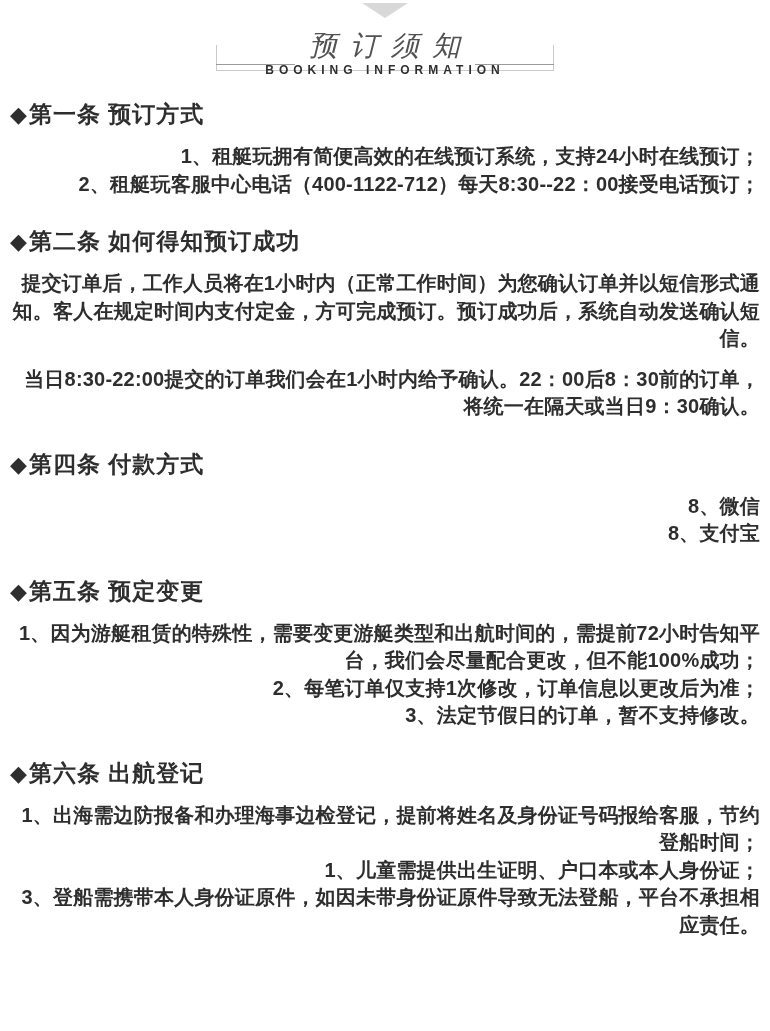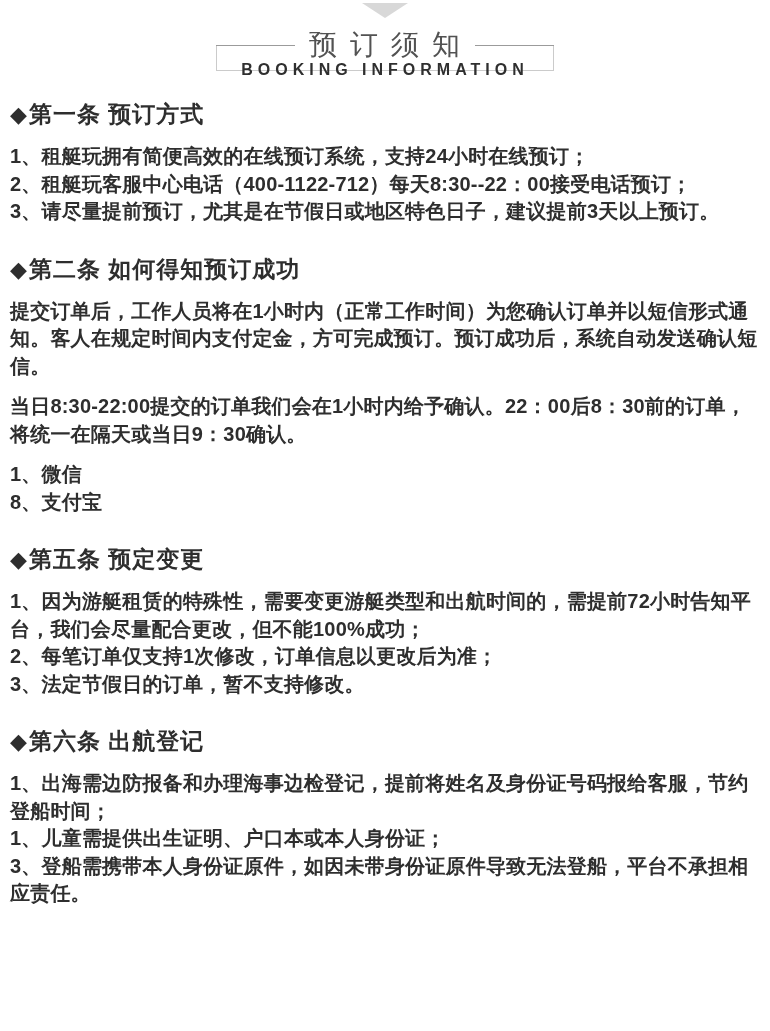--- a/index.html
+++ b/index.html
@@ -31,42 +31,43 @@
     margin: 27px auto 0;
     border: 1px solid #cbcbcb;
     border-top: none;
     position: relative;
   }
   .hdr-title {
     position: absolute;
     left: -1px; right: -1px; top: -20px;
     height: 40px;
     display: flex;
-    align-items: center;
+    align-items: flex-end;
     white-space: nowrap;
+    font-style: italic;
   }
   .hdr-title::before, .hdr-title::after {
     content: "";
     flex: 1;
     height: 1px;
     background: #9b9b9b;
   }
   .hdr-title span {
     padding: 0 2px 0 14px;
     font-size: 28px;
     letter-spacing: 13px;
     color: #525252;
     font-weight: 500;
   }
   .hdr-en {
     position: absolute;
     left: 0; right: 0; bottom: 0;
     transform: translateY(50%);
     text-align: center;
-    font-size: 16px;
+    font-size: 12px;
     line-height: 16px;
     letter-spacing: 5px;
     font-weight: 600;
     color: #2f2f2f;
     white-space: nowrap;
   }
   
   .content {
     padding: 0 10px;
     color: #2e2e2e;
@@ -76,21 +77,21 @@
     font-size: 23px;
     line-height: 30px;
     font-weight: 700;
     letter-spacing: 1px;
     color: #2e2e2e;
   }
   .sec-h .diamond {
     font-size: 22px;
     margin-right: 1px;
   }
-  .sec-body { margin-top: 13px; }
+  .sec-body { margin-top: 13px; text-align: right; }
   .item, .para {
     font-size: 20px;
     line-height: 27.5px;
     font-weight: 600;
     color: #2e2e2e;
     letter-spacing: 0.2px;
   }
 </style>
 </head>
 <body>
@@ -109,42 +110,44 @@
 
   <div class="content">
 
     <div class="sec">
       <div class="sec-h">
         <span class="diamond">◆</span><span>第一条 预订方式</span>
       </div>
       <div class="sec-body">
         <div class="item">1、租艇玩拥有简便高效的在线预订系统，支持24小时在线预订；</div>
         <div class="item">2、租艇玩客服中心电话（400-1122-712）每天8:30--22：00接受电话预订；</div>
-        <div class="item">3、请尽量提前预订，尤其是在节假日或地区特色日子，建议提前3天以上预订。</div>
       </div>
     </div>
 
     <div class="sec">
       <div class="sec-h">
         <span class="diamond">◆</span><span>第二条 如何得知预订成功</span>
       </div>
       <div class="sec-body">
         <div class="para">提交订单后，工作人员将在1小时内（正常工作时间）为您确认订单并以短信形式通知。客人在规定时间内支付定金，方可完成预订。预订成功后，系统自动发送确认短信。</div>
       </div>
     </div>
 
     <div class="sec">
       <div class="sec-body">
         <div class="para">当日8:30-22:00提交的订单我们会在1小时内给予确认。22：00后8：30前的订单，将统一在隔天或当日9：30确认。</div>
       </div>
     </div>
 
     <div class="sec">
+      <div class="sec-h">
+        <span class="diamond">◆</span><span>第四条 付款方式</span>
+      </div>
       <div class="sec-body">
-        <div class="item">1、微信</div>
+        <div class="item">8、微信</div>
         <div class="item">8、支付宝</div>
       </div>
     </div>
 
     <div class="sec">
       <div class="sec-h">
         <span class="diamond">◆</span><span>第五条 预定变更</span>
       </div>
       <div class="sec-body">
         <div class="item">1、因为游艇租赁的特殊性，需要变更游艇类型和出航时间的，需提前72小时告知平台，我们会尽量配合更改，但不能100%成功；</div>

